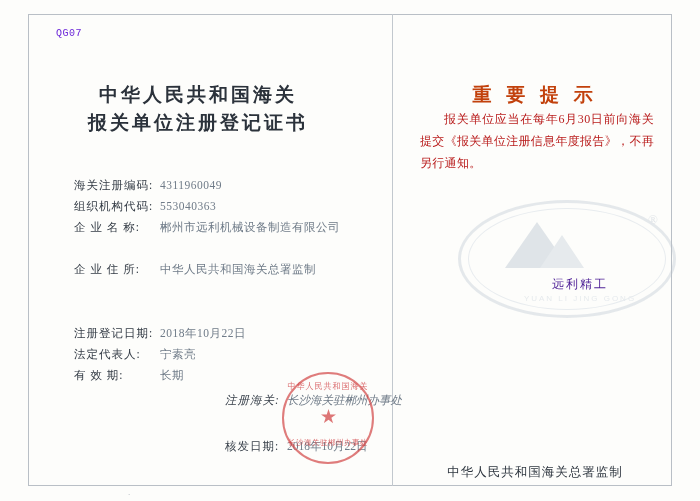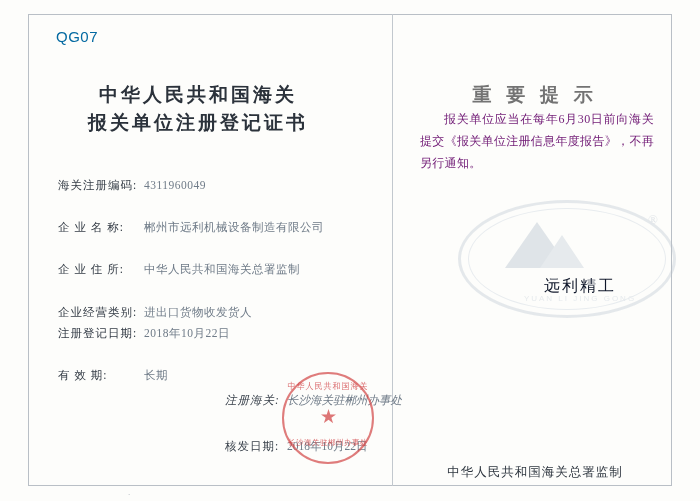--- a/index.html
+++ b/index.html
@@ -77,22 +77,22 @@
     border-left: 22px solid transparent;
     border-right: 22px solid transparent;
     border-bottom: 33px solid #e6eaed;
   }
   .wm-text {
     position: absolute;
     left: 520px;
     top: 276px;
     width: 120px;
     text-align: center;
-    color: #0f172a;
-    font-size: 16px;
+    color: #4c1d95;
+    font-size: 12px;
     letter-spacing: 2px;
     font-family: "Liberation Serif", "DejaVu Serif", serif;
   }
   .wm-text-sub {
     position: absolute;
     left: 515px;
     top: 294px;
     width: 130px;
     text-align: center;
     color: #e6eaed;
@@ -106,24 +106,24 @@
     top: 212px;
     font-size: 13px;
     color: #e2e6ea;
   }
 
   
   .doc-code {
     position: absolute;
     left: 56px;
     top: 28px;
-    font-size: 15px;
+    font-size: 10px;
     letter-spacing: .5px;
-    color: #0369a1;
-    font-family: Liberation Sans, sans-serif;
+    color: #6d28d9;
+    font-family: Liberation Mono, monospace;
   }
 
   
   .left-title-1, .left-title-2 {
     position: absolute;
     width: 300px;
     left: 48px;
     text-align: center;
     font-size: 19px;
     letter-spacing: 3px;
@@ -138,20 +138,21 @@
     left: 58px;
     font-size: 11.5px;
     color: #3a424c;
     white-space: nowrap;
   }
   .field .lbl {
     display: inline-block;
     width: 86px;
     letter-spacing: 1px;
     color: #333b45;
+    margin-left: 16px;
   }
   .field .val {
     display: inline-block;
     color: #6f7b88;
     letter-spacing: .5px;
   }
   .f1 { top: 178px; }
   .f2 { top: 199px; }
   .f3 { top: 220px; }
   .f4 { top: 262px; }
@@ -227,33 +228,33 @@
   
   .right-title {
     position: absolute;
     left: 410px;
     top: 82px;
     width: 250px;
     text-align: center;
     font-size: 19px;
     letter-spacing: 5px;
     font-weight: bold;
-    color: #737373;
+    color: #c2410c;
   }
   .right-body {
     position: absolute;
     left: 420px;
     top: 108px;
     width: 234px;
     font-size: 12px;
     line-height: 1.85;
     letter-spacing: .3px;
     text-align: justify;
     text-indent: 24px;
-    color: #701a75;
+    color: #b91c1c;
   }
   .right-footer {
     position: absolute;
     left: 410px;
     top: 432px;
     width: 250px;
     text-align: center;
     font-size: 12.5px;
     letter-spacing: 1px;
     color: #2f3740;
@@ -286,31 +287,34 @@
   <div class="frame-divider"></div>
 
   <div class="doc-code">QG07</div>
 
   <div class="left-title-1">中华人民共和国海关</div>
   <div class="left-title-2">报关单位注册登记证书</div>
 
   <div class="field f1">
     <span class="lbl">海关注册编码:</span><span class="val">4311960049</span>
   </div>
+  <div class="field f2">
+    <span class="lbl">组织机构代码:</span><span class="val">553040363</span>
+  </div>
   <div class="field f3">
     <span class="lbl">企 业 名 称:</span><span class="val">郴州市远利机械设备制造有限公司</span>
   </div>
   <div class="field f4">
     <span class="lbl">企 业 住 所:</span><span class="val">中华人民共和国海关总署监制</span>
   </div>
-  <div class="field f5">
-    <span class="lbl">企业经营类别:</span><span class="val">进出口货物收发货人</span>
-  </div>
   <div class="field f6">
     <span class="lbl">注册登记日期:</span><span class="val">2018年10月22日</span>
+  </div>
+  <div class="field f7">
+    <span class="lbl">法定代表人:</span><span class="val">宁素亮</span>
   </div>
   <div class="field f8">
     <span class="lbl">有 效 期:</span><span class="val">长期</span>
   </div>
 
   <div class="bottom-field b1">
     <span class="lbl">注册海关:</span><span class="val">长沙海关驻郴州办事处</span>
   </div>
   <div class="bottom-field b2">
     <span class="lbl">核发日期:</span><span class="val">2018年10月22日</span>

